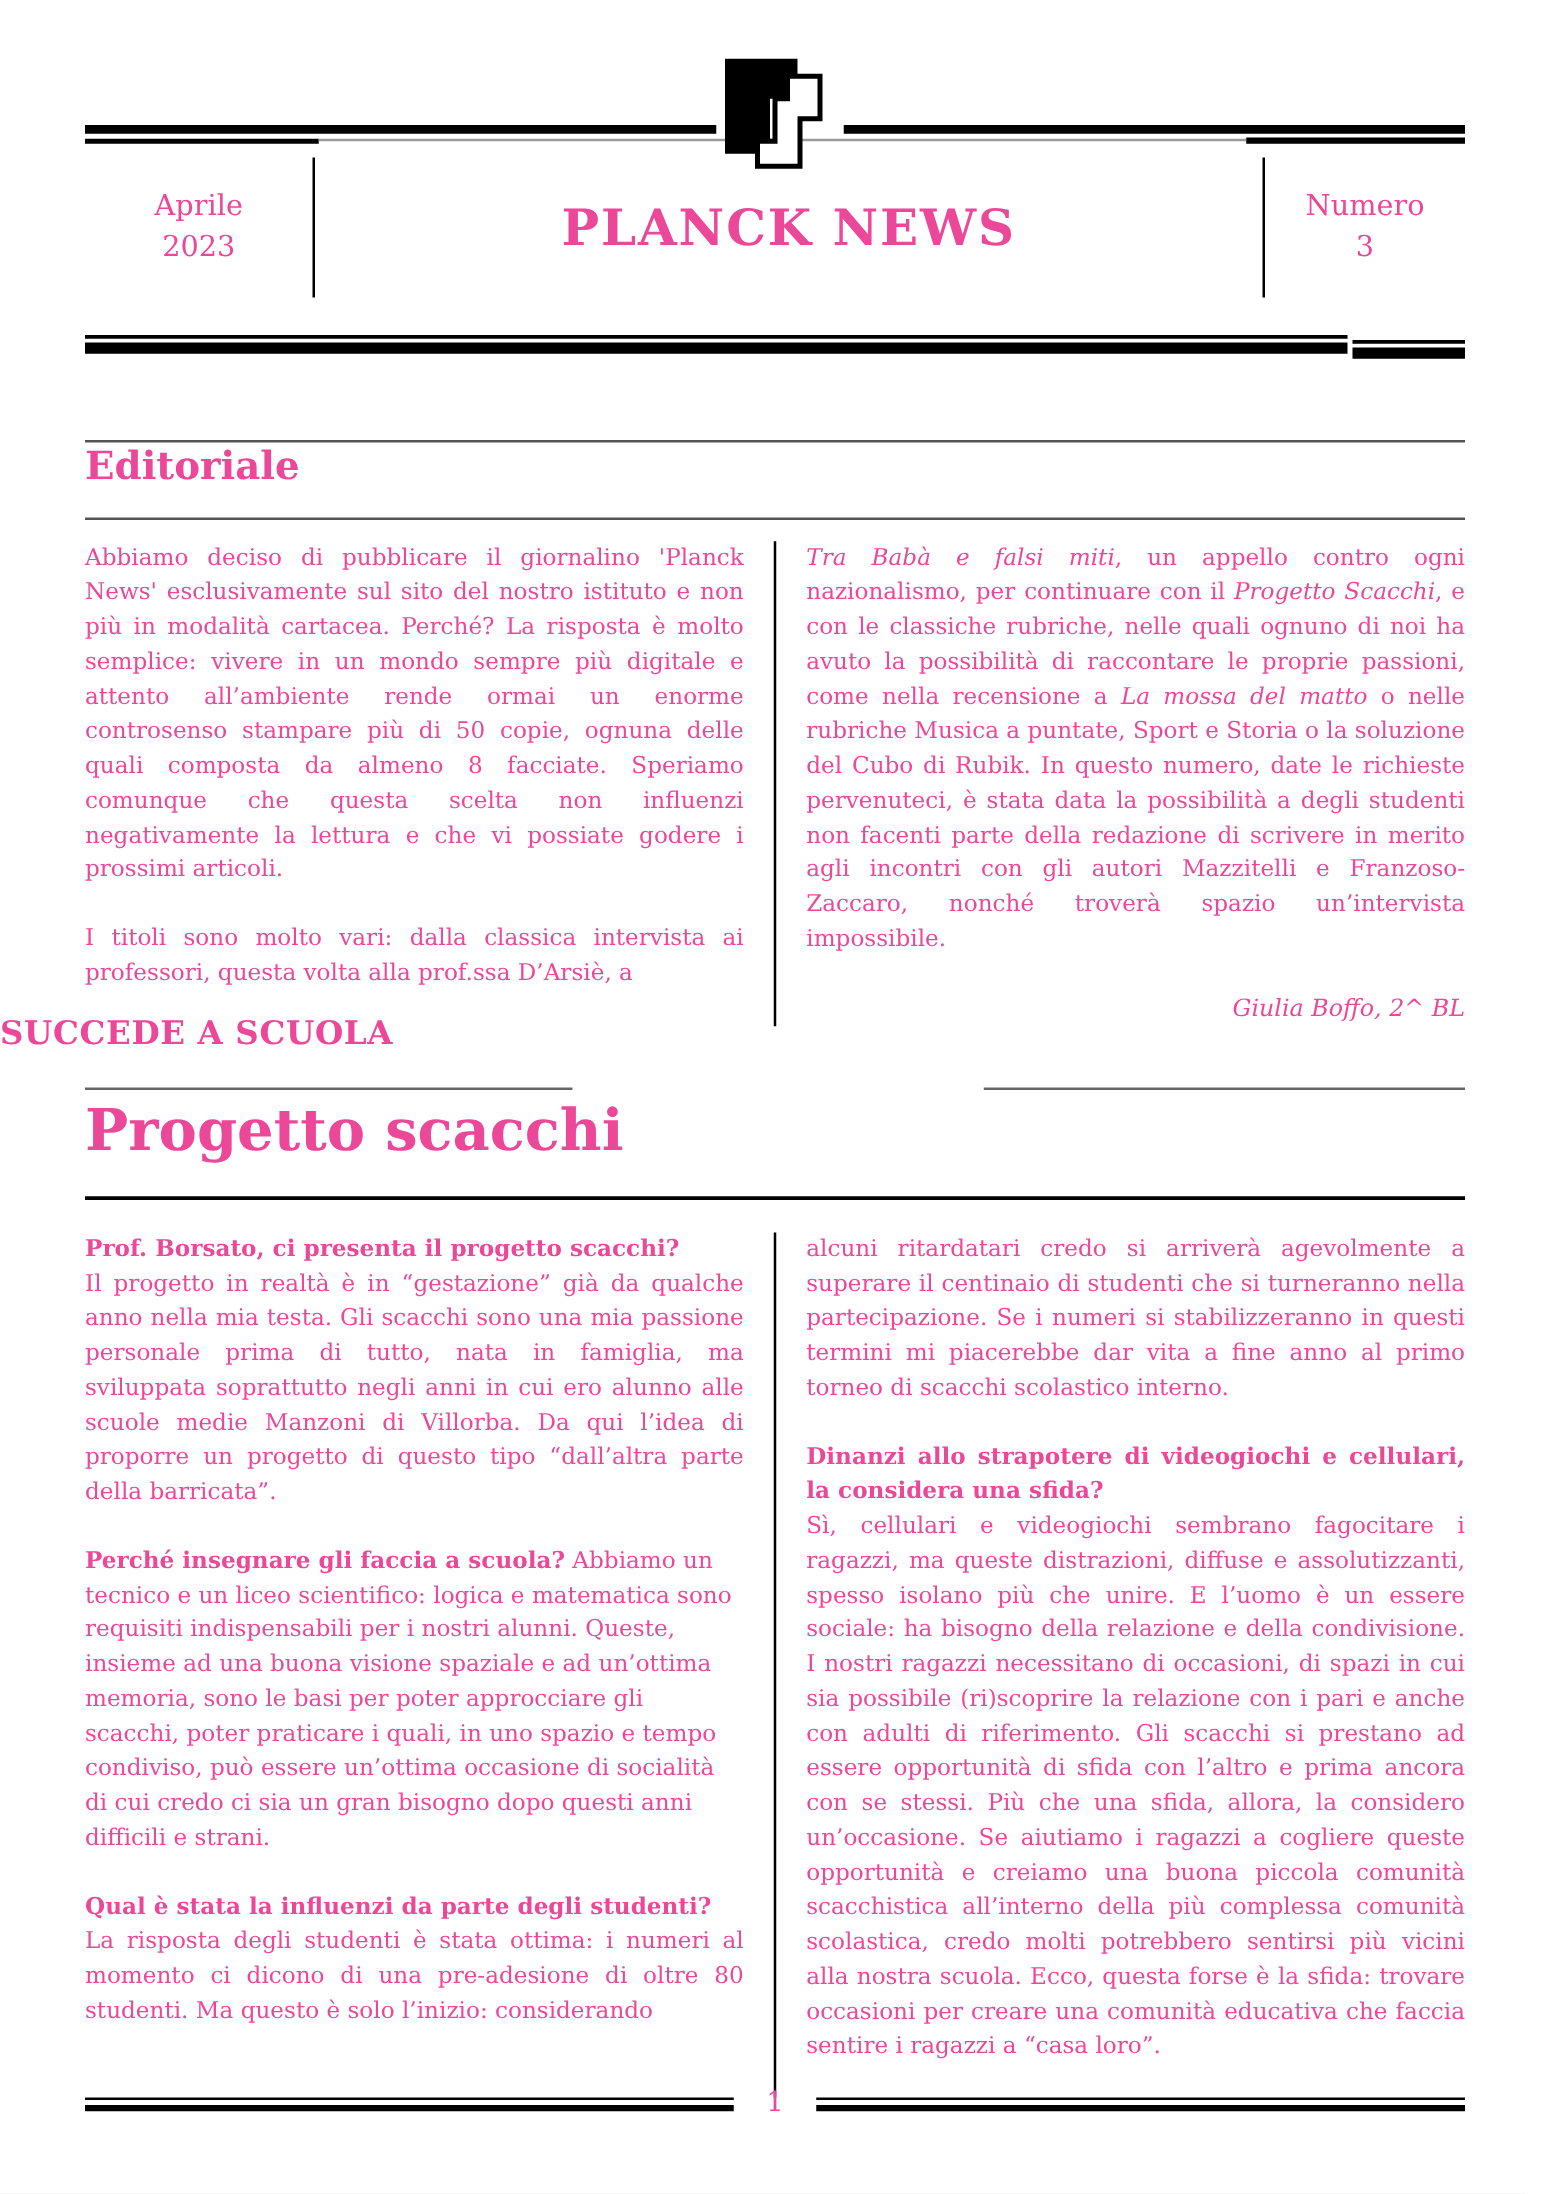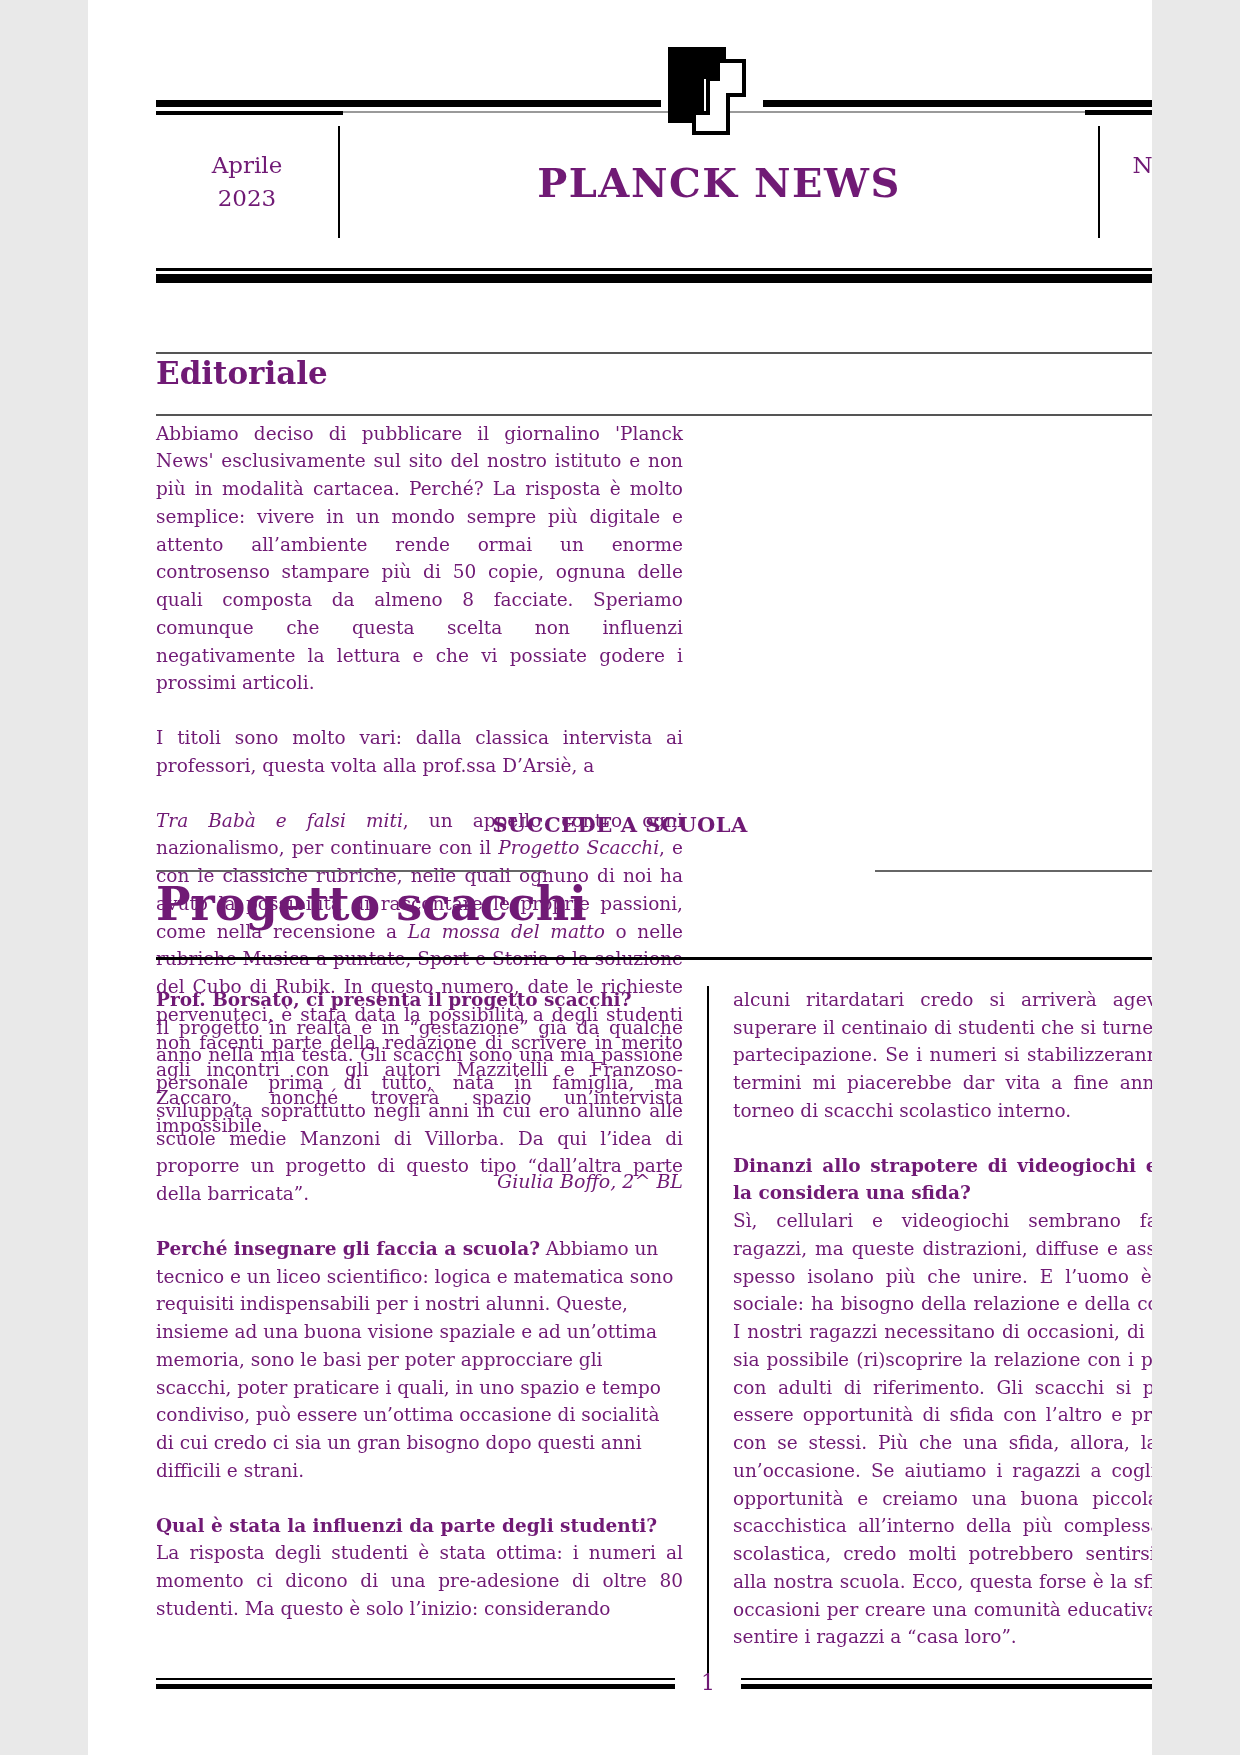--- a/index.html
+++ b/index.html
@@ -1,22 +1,22 @@
 <!DOCTYPE html>
 <html><head>
 <meta charset="utf-8">
 <style>
   html,body { margin:0; padding:0; background:#e9e9e9; }
   .page {
     position:relative;
-    width:1064px; height:1755px;
+    width:1240px; height:1755px;
     margin:0 auto;
     background:#ffffff;
     font-family:"DejaVu Serif","Liberation Serif",serif;
-    color:#701a75;
+    color:#ec4899;
     overflow:hidden;
   }
   
   .abs { position:absolute; }
   .hr-top-left  { left:68px;  top:100px; width:505px; height:7px; background:#000; }
   .hr-top-right { left:675px; top:100px; width:497px; height:7px; background:#000; }
   .hr-sub-left  { left:68px;  top:111px; width:187px; height:4px; background:#000; }
   .hr-sub-mid   { left:255px; top:111px; width:742px; height:2px; background:#9a9a9a; }
   .hr-sub-right { left:997px; top:110px; width:175px; height:5px; background:#000; }
   .logo-box { left:572px; top:44px; width:96px; height:98px; }
@@ -46,22 +46,22 @@
 
   .cols { display:flex; justify-content:space-between; }
   .col { width:527px; font-size:18.5px; line-height:1.5; text-align:justify; }
   .col p { margin:0 0 27px 0; }
   .col p.ragged { text-align:left; }
   .divider { width:2px; background:#000; }
 
   .q { font-weight:bold; }
   .q-block { display:block; font-weight:bold; }
   .byline { text-align:right; font-style:italic; margin-top:2px; font-size:19px; }
-  .kicker { position:absolute; left:0; top:812px; width:100%; text-align:center;
-            font-weight:bold; font-size:21px; letter-spacing:0.5px; }
+  .kicker { position:absolute; left:0; top:812px; width:100%; text-align:left;
+            font-weight:bold; font-size:26px; letter-spacing:0.5px; }
 
   .split-rules { display:flex; justify-content:space-between; }
   .split-rules .gray-rule.l { width:390px; }
   .split-rules .gray-rule.r { width:385px; }
   .black-rule { height:3px; background:#000; margin-top:26px; }
 
   
   .footer { position:absolute; left:68px; top:1672px; width:1104px;
             display:flex; align-items:center; }
   .f-rule { flex:1; height:11px; border-top:2.5px solid #000; border-bottom:5px solid #000;
@@ -103,21 +103,21 @@
   <div class="abs hr2-thin"></div>
   <div class="abs hr2-thick"></div>
   <div class="abs hr2-rthin"></div>
   <div class="abs hr2-rthick"></div>
 
   <div class="section" style="top:352px;">
     <div class="thin-rule"></div>
     <h1 class="ed-heading">Editoriale</h1>
     <div class="thin-rule" style="margin-top:22px;"></div>
 
-    <div class="cols" style="margin-top:4px; min-height:360px;flex-direction:column;">
+    <div class="cols" style="margin-top:17px; min-height:360px;">
       <div class="col">
         <p>Abbiamo deciso di pubblicare il giornalino 'Planck News' esclusivamente sul sito del nostro istituto e non più in modalità cartacea. Perché? La risposta è molto semplice: vivere in un mondo sempre più digitale e attento all’ambiente rende ormai un enorme controsenso stampare più di 50 copie, ognuna delle quali composta da almeno 8 facciate. Speriamo comunque che questa scelta non influenzi negativamente la lettura e che vi possiate godere i prossimi articoli.</p>
         <p>I titoli sono molto vari: dalla classica intervista ai professori, questa volta alla prof.ssa D’Arsiè, a</p>
       </div>
       <div class="divider"></div>
       <div class="col">
         <p><em>Tra Babà e falsi miti</em><span>, un appello contro ogni nazionalismo, per continuare con il </span><em>Progetto Scacchi</em><span>, e con le classiche rubriche, nelle quali ognuno di noi ha avuto la possibilità di raccontare le proprie passioni, come nella recensione a </span><em>La mossa del matto</em><span> o nelle rubriche Musica a puntate, Sport e Storia o la soluzione del Cubo di Rubik. In questo numero, date le richieste pervenuteci, è stata data la possibilità a degli studenti non facenti parte della redazione di scrivere in merito agli incontri con gli autori Mazzitelli e Franzoso-Zaccaro, nonché troverà spazio un’intervista impossibile.</span></p>
         <div class="byline">Giulia Boffo, 2^ BL</div>
       </div>
     </div>

